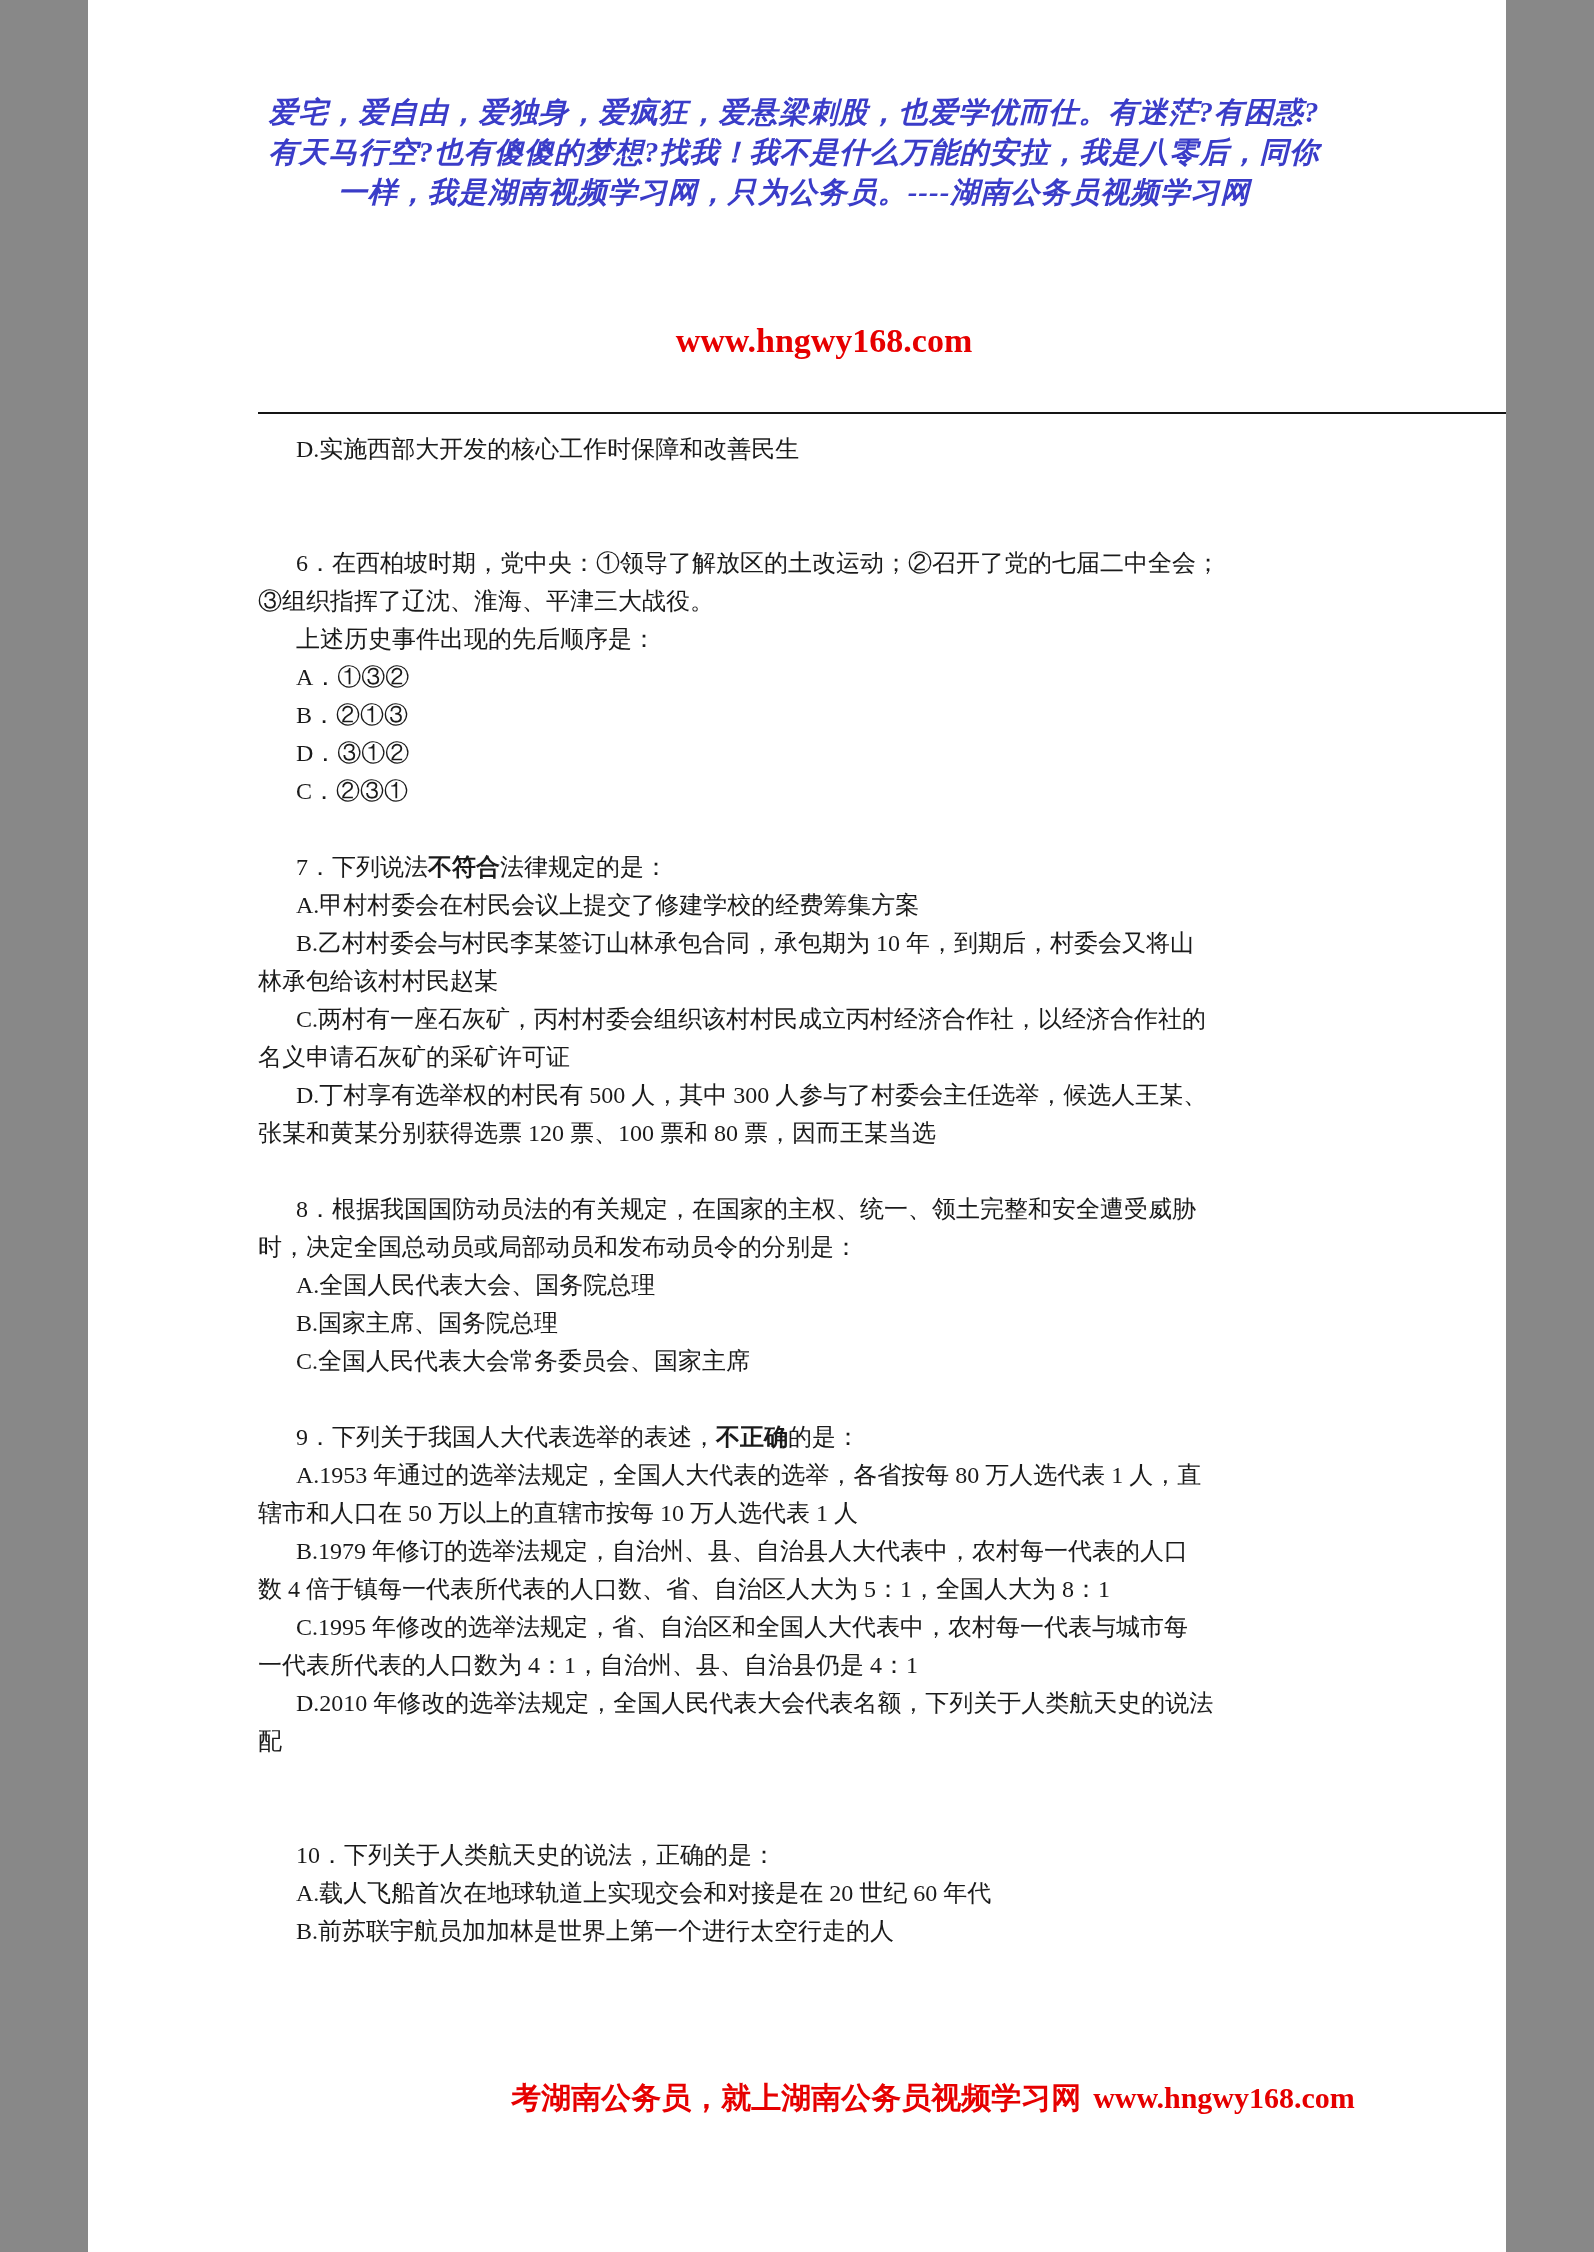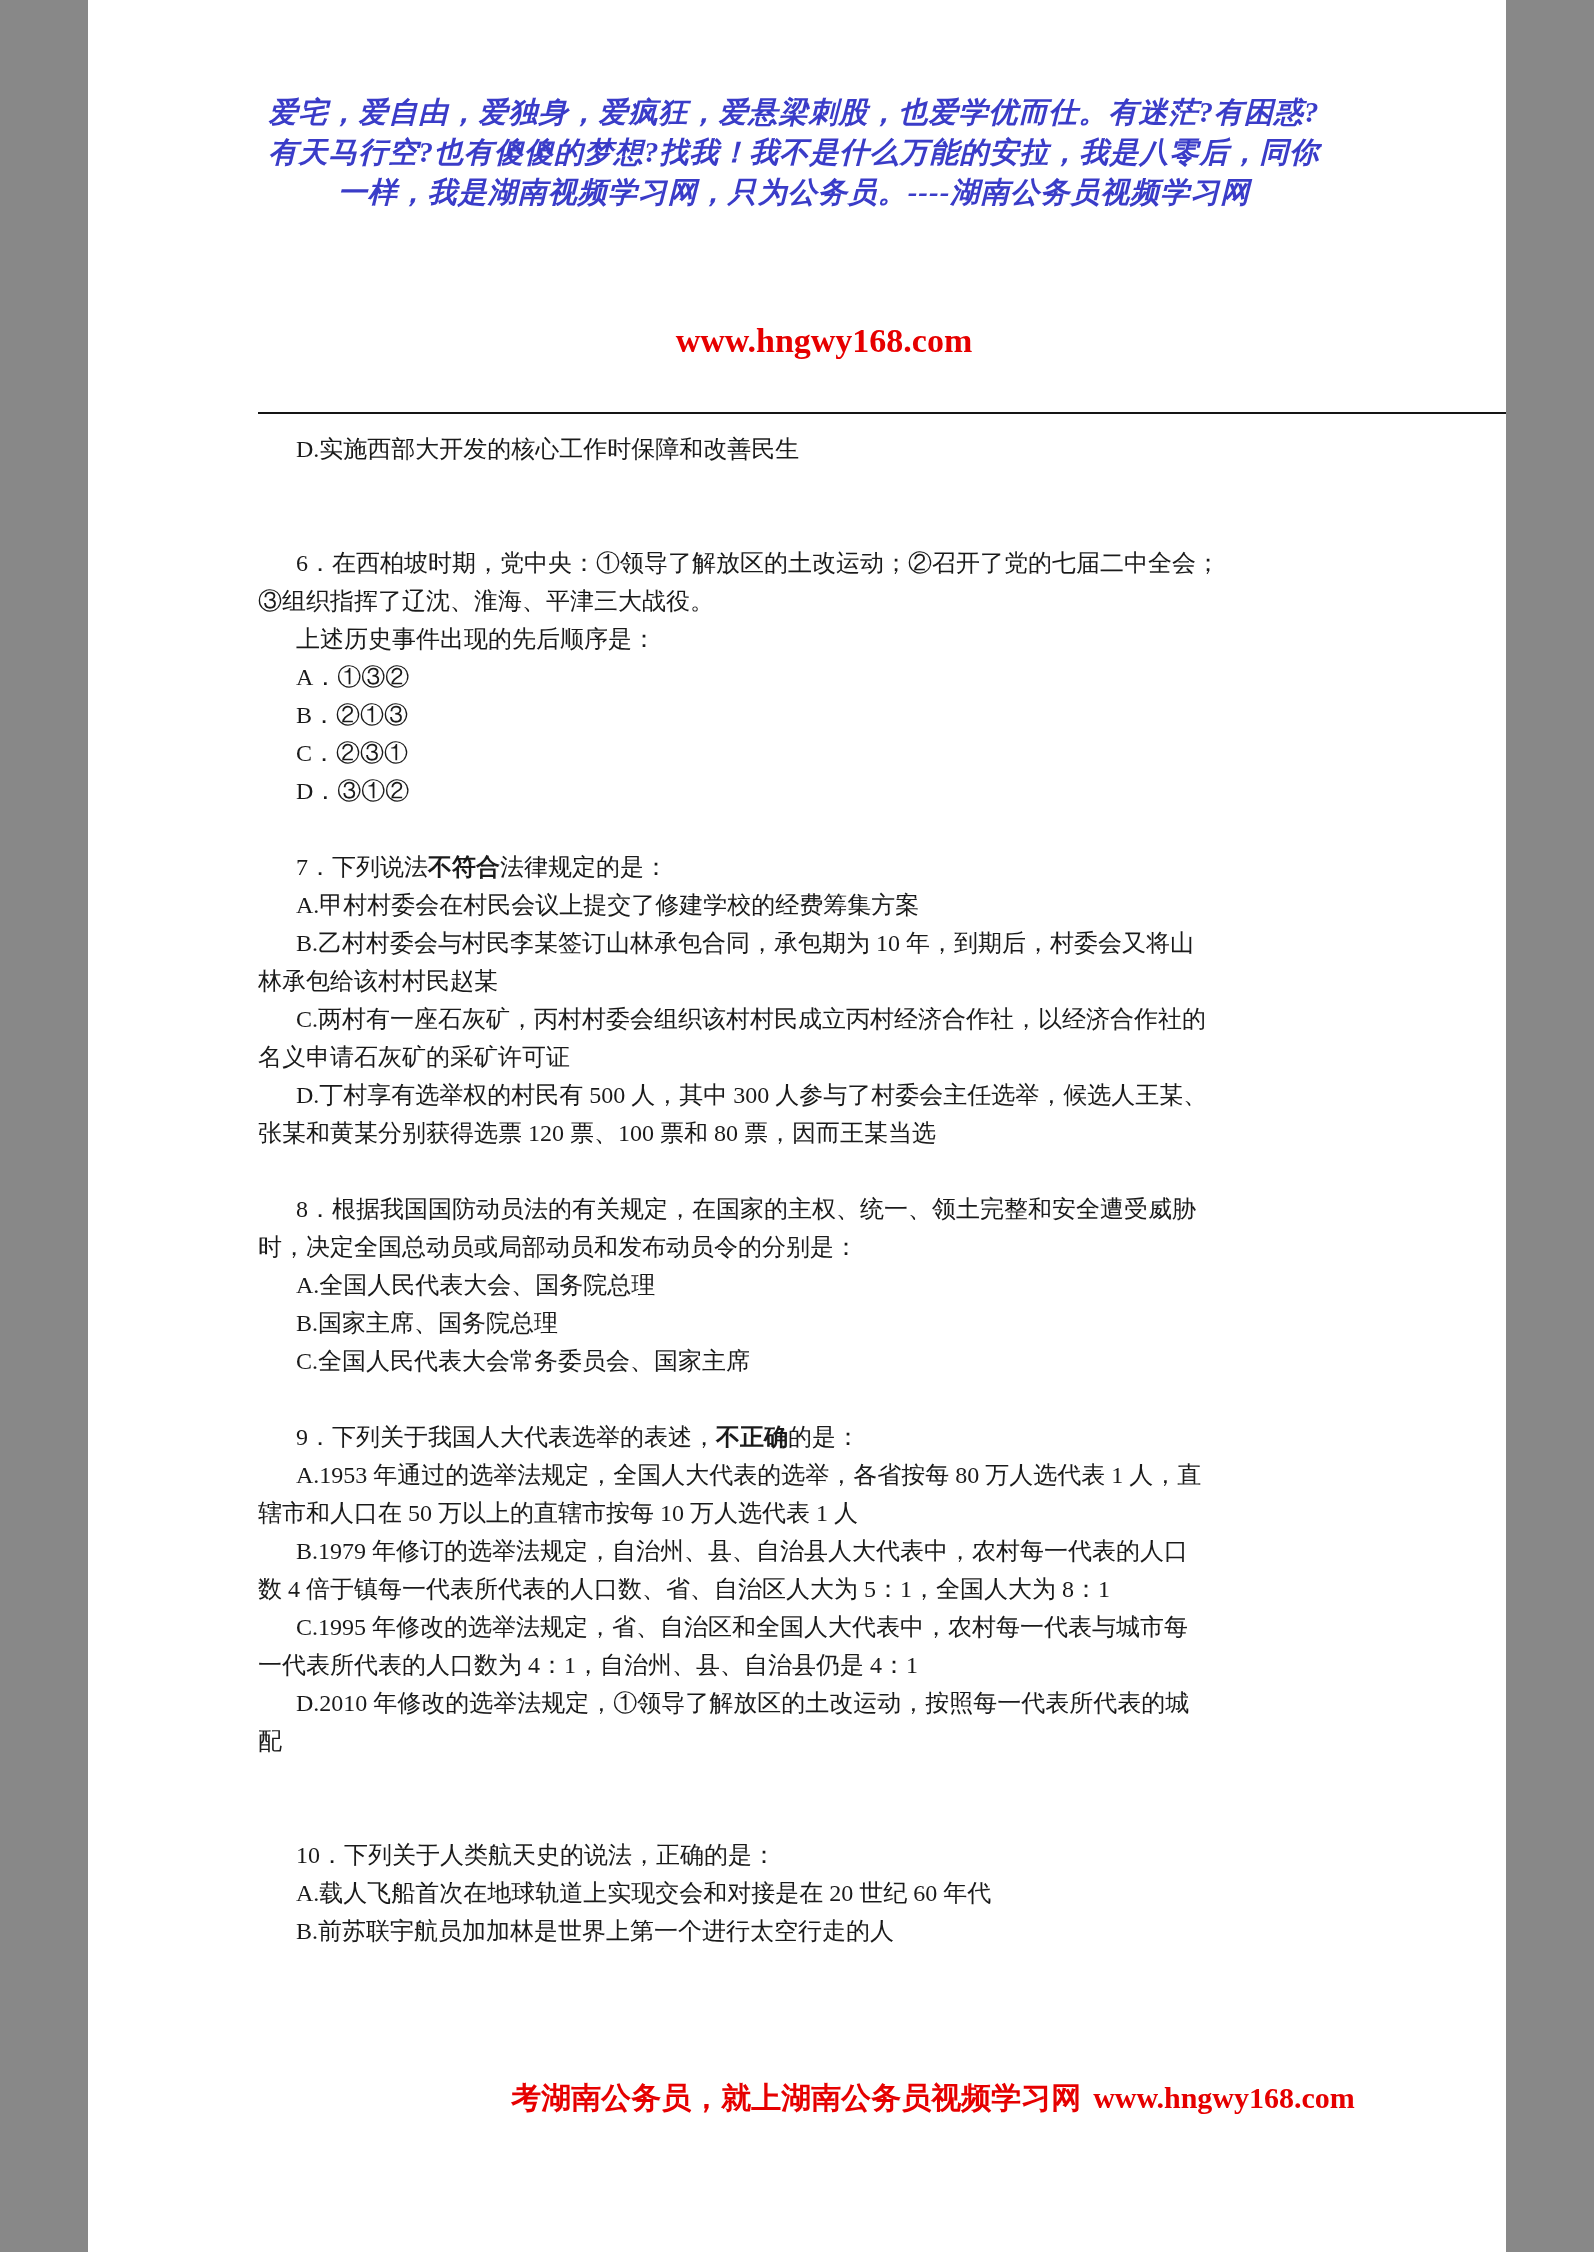--- a/index.html
+++ b/index.html
@@ -88,22 +88,22 @@
 
   <div class="exam-body">
       <div class="bline ind"><span>D.实施西部大开发的核心工作时保障和改善民生</span></div>
       <div class="bline">&nbsp;</div>
       <div class="bline">&nbsp;</div>
       <div class="bline ind"><span>6．在西柏坡时期，党中央：①领导了解放区的土改运动；②召开了党的七届二中全会；</span></div>
       <div class="bline"><span>③组织指挥了辽沈、淮海、平津三大战役。</span></div>
       <div class="bline ind"><span>上述历史事件出现的先后顺序是：</span></div>
       <div class="bline ind"><span>A．①③②</span></div>
       <div class="bline ind"><span>B．②①③</span></div>
+      <div class="bline ind"><span>D．③①②</span></div>
       <div class="bline ind"><span>C．②③①</span></div>
-      <div class="bline ind"><span>D．③①②</span></div>
       <div class="bline">&nbsp;</div>
       <div class="bline ind"><span>7．下列说法</span><b>不符合</b><span>法律规定的是：</span></div>
       <div class="bline ind"><span>A.甲村村委会在村民会议上提交了修建学校的经费筹集方案</span></div>
       <div class="bline ind"><span>B.乙村村委会与村民李某签订山林承包合同，承包期为 10 年，到期后，村委会又将山</span></div>
       <div class="bline"><span>林承包给该村村民赵某</span></div>
       <div class="bline ind"><span>C.两村有一座石灰矿，丙村村委会组织该村村民成立丙村经济合作社，以经济合作社的</span></div>
       <div class="bline"><span>名义申请石灰矿的采矿许可证</span></div>
       <div class="bline ind"><span>D.丁村享有选举权的村民有 500 人，其中 300 人参与了村委会主任选举，候选人王某、</span></div>
       <div class="bline"><span>张某和黄某分别获得选票 120 票、100 票和 80 票，因而王某当选</span></div>
       <div class="bline">&nbsp;</div>
@@ -113,21 +113,21 @@
       <div class="bline ind"><span>B.国家主席、国务院总理</span></div>
       <div class="bline ind"><span>C.全国人民代表大会常务委员会、国家主席</span></div>
       <div class="bline">&nbsp;</div>
       <div class="bline ind"><span>9．下列关于我国人大代表选举的表述，</span><b>不正确</b><span>的是：</span></div>
       <div class="bline ind"><span>A.1953 年通过的选举法规定，全国人大代表的选举，各省按每 80 万人选代表 1 人，直</span></div>
       <div class="bline"><span>辖市和人口在 50 万以上的直辖市按每 10 万人选代表 1 人</span></div>
       <div class="bline ind"><span>B.1979 年修订的选举法规定，自治州、县、自治县人大代表中，农村每一代表的人口</span></div>
       <div class="bline"><span>数 4 倍于镇每一代表所代表的人口数、省、自治区人大为 5：1，全国人大为 8：1</span></div>
       <div class="bline ind"><span>C.1995 年修改的选举法规定，省、自治区和全国人大代表中，农村每一代表与城市每</span></div>
       <div class="bline"><span>一代表所代表的人口数为 4：1，自治州、县、自治县仍是 4：1</span></div>
-      <div class="bline ind"><span>D.2010 年修改的选举法规定，①领导了解放区的土改运动，按照每一代表所代表的城</span></div>
+      <div class="bline ind"><span>D.2010 年修改的选举法规定，全国人民代表大会代表名额，下列关于人类航天史的说法</span></div>
       <div class="bline"><span>配</span></div>
       <div class="bline">&nbsp;</div>
       <div class="bline">&nbsp;</div>
       <div class="bline ind"><span>10．下列关于人类航天史的说法，正确的是：</span></div>
       <div class="bline ind"><span>A.载人飞船首次在地球轨道上实现交会和对接是在 20 世纪 60 年代</span></div>
       <div class="bline ind"><span>B.前苏联宇航员加加林是世界上第一个进行太空行走的人</span></div>
     </div>
 
   <div class="footer">
     <span class="footer-text">考湖南公务员，就上湖南公务员视频学习网</span><span>www.hngwy168.com</span>

